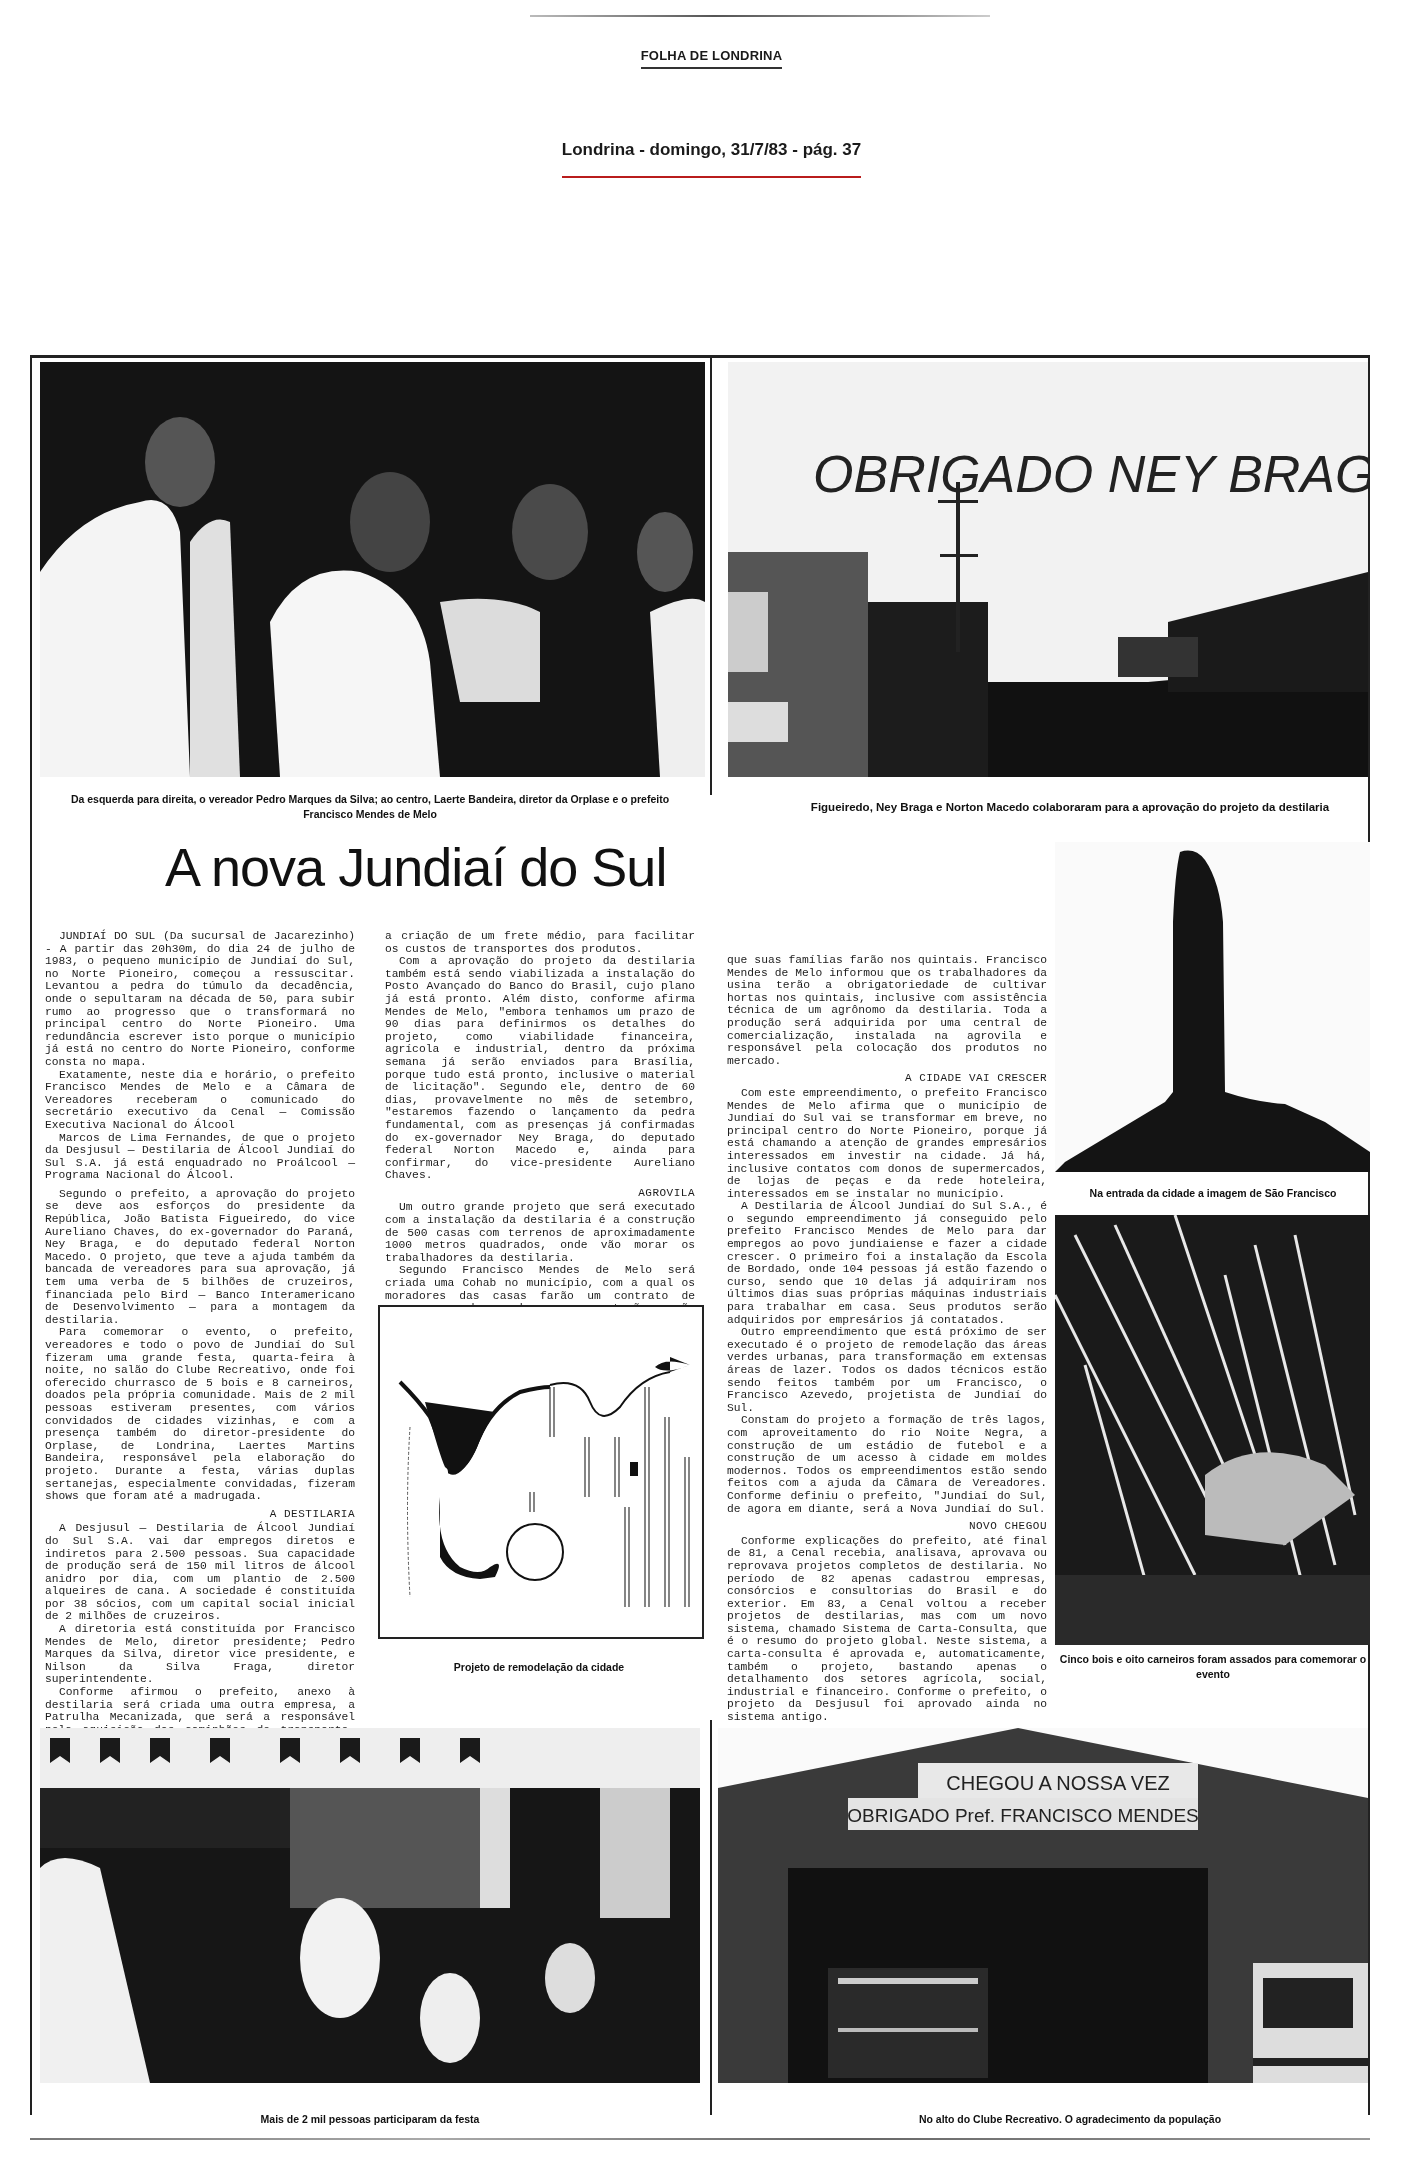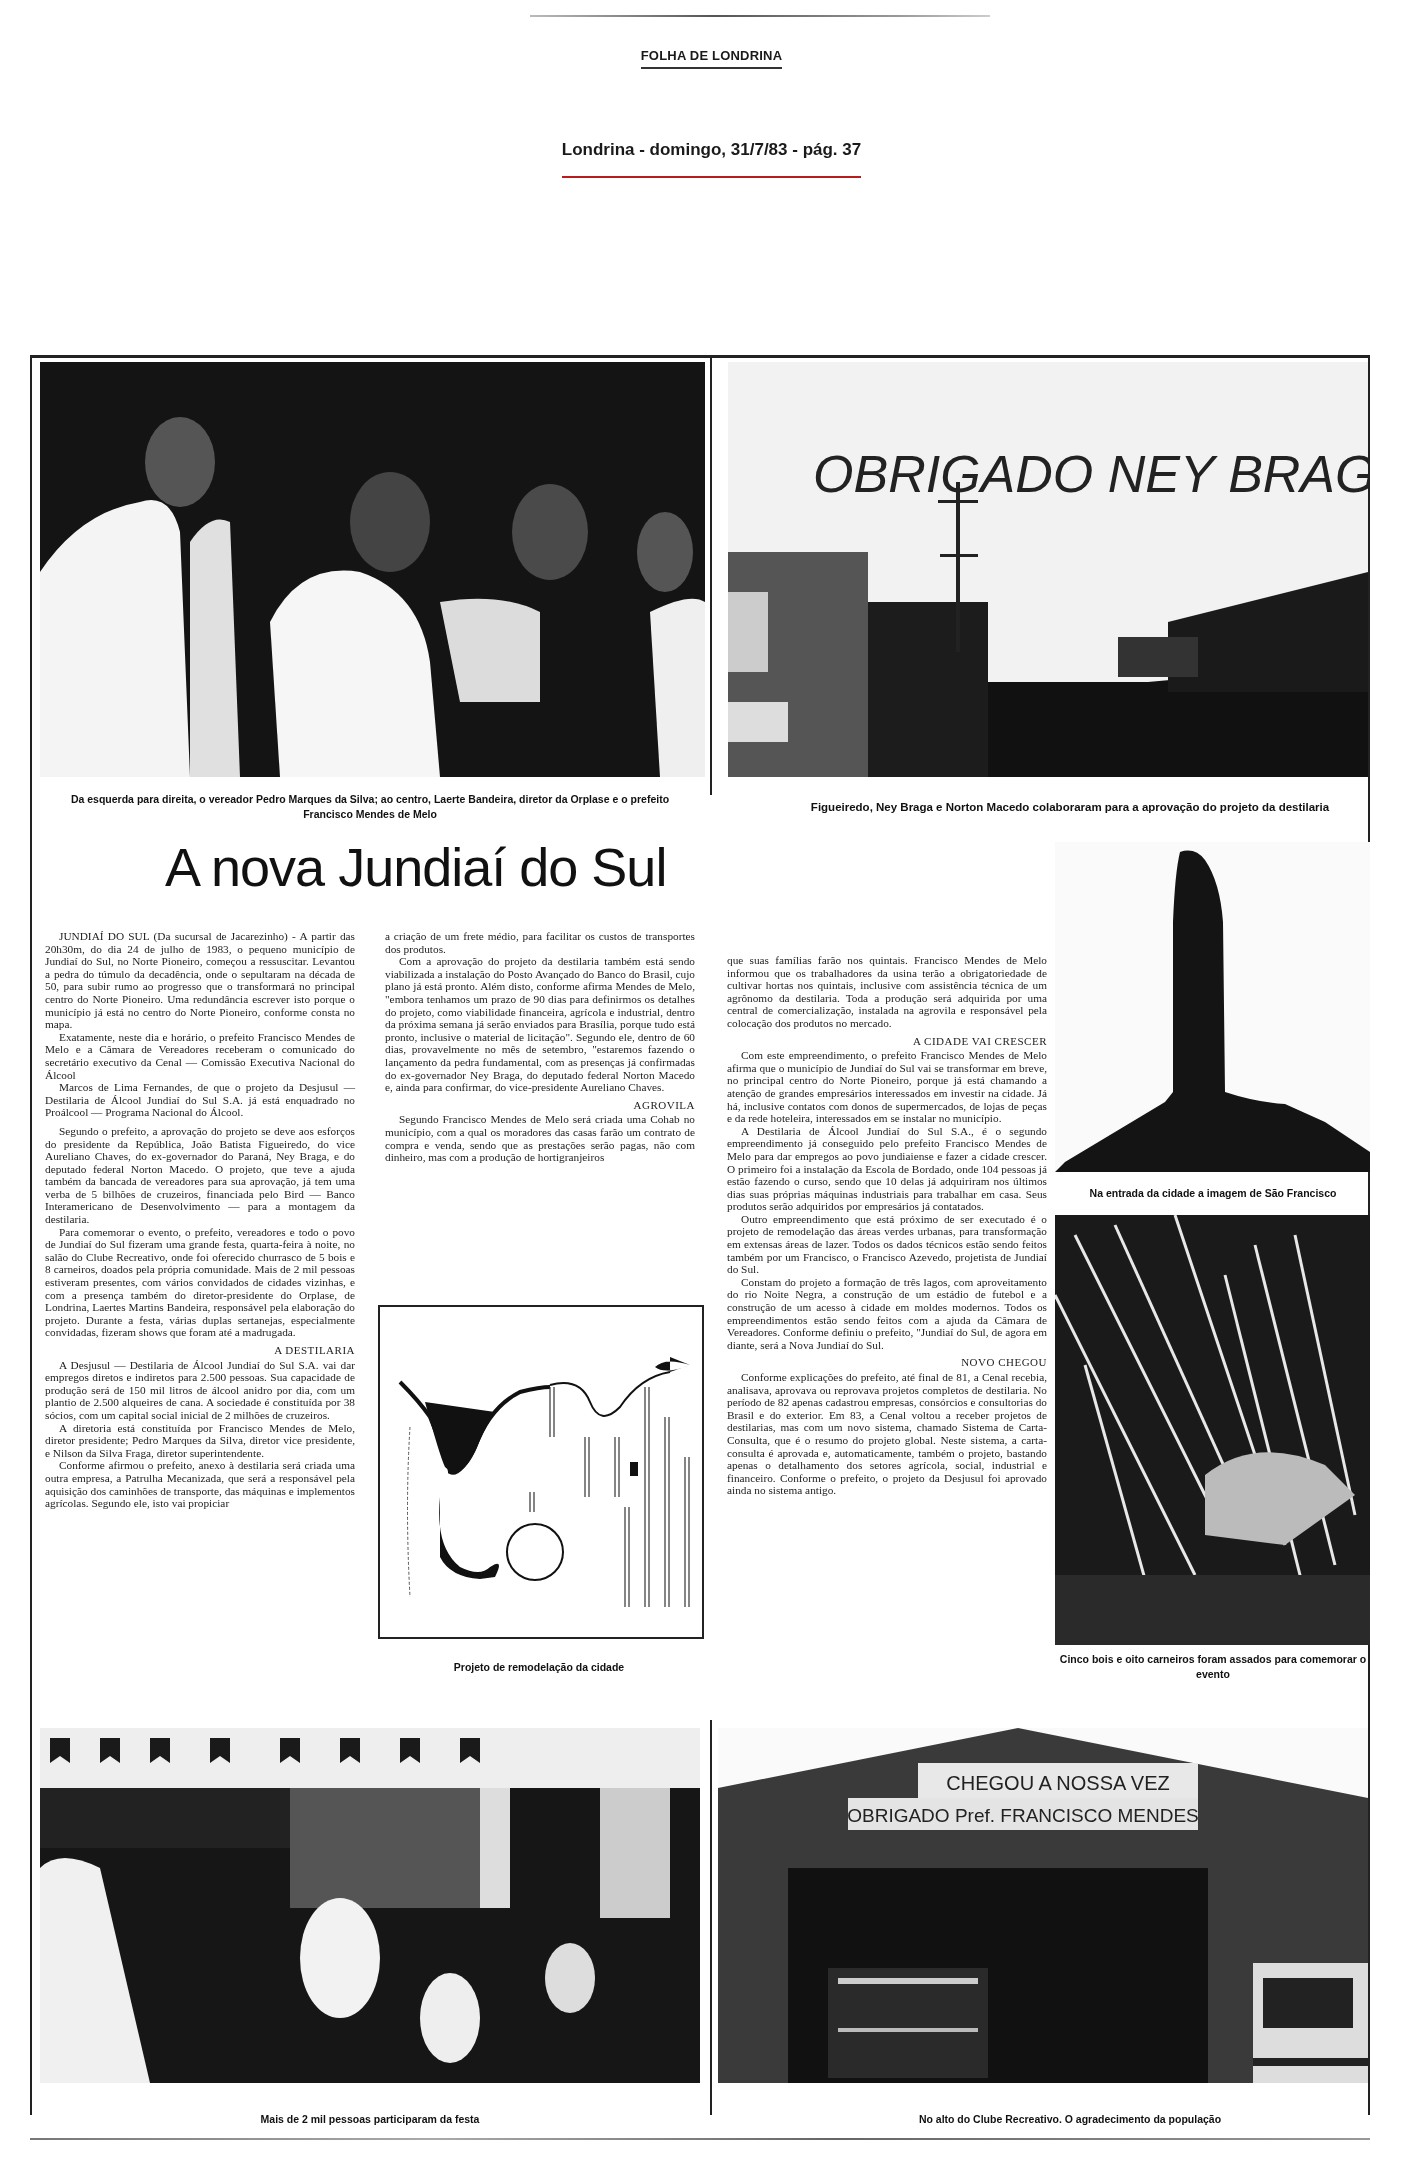--- a/index.html
+++ b/index.html
@@ -8,21 +8,21 @@
   .masthead{left:0;width:1423px;text-align:center;font-family:"Liberation Sans",sans-serif;font-weight:bold;}
   .topline{left:530px;top:15px;width:460px;height:2px;background:linear-gradient(90deg,#bbb,#555 40%,#999 80%,#ccc);}
   .paper-name{top:48px;font-size:13px;letter-spacing:0.2px;}
   .paper-name span{display:inline-block;border-bottom:2px solid #333;padding-bottom:4px;}
   .dateline{top:140px;font-size:17px;font-weight:bold;}
   .dateline span{display:inline-block;border-bottom:2px solid #b91c1c;padding-bottom:16px;}
   .frame-line{background:#222;}
   .photo{background:#151515;overflow:hidden;}
   .caption{font-family:"Liberation Sans",sans-serif;font-weight:bold;font-size:10.5px;text-align:center;line-height:15px;color:#111;}
   .headline{font-family:"Liberation Sans",sans-serif;font-size:54px;font-weight:normal;letter-spacing:-1px;color:#111;line-height:1;}
-  .col{font-family:Liberation Serif, serif;font-size:11.3px;line-height:12.6px;text-align:justify;color:#1c1c1c;}
+  .col{font-family:Liberation Mono, monospace;font-size:11.3px;line-height:12.6px;text-align:justify;color:#1c1c1c;}
   .col p{margin:0;text-indent:14px;}
   .col h3{margin:5px 0 2px;font-size:11px;font-weight:normal;text-align:right;letter-spacing:0.5px;}
   .map{border:2px solid #222;background:#fff;}
 </style>
 </head>
 <body>
 
 <div class="abs topline"></div>
 <div class="abs masthead paper-name"><span>FOLHA DE LONDRINA</span></div>
 <div class="abs masthead dateline"><span>Londrina - domingo, 31/7/83 - pág. 37</span></div>
@@ -104,20 +104,21 @@
   <h3>A DESTILARIA</h3>
   <p>A Desjusul — Destilaria de Álcool Jundiaí do Sul S.A. vai dar empregos diretos e indiretos para 2.500 pessoas. Sua capacidade de produção será de 150 mil litros de álcool anidro por dia, com um plantio de 2.500 alqueires de cana. A sociedade é constituída por 38 sócios, com um capital social inicial de 2 milhões de cruzeiros.</p>
   <p>A diretoria está constituída por Francisco Mendes de Melo, diretor presidente; Pedro Marques da Silva, diretor vice presidente, e Nilson da Silva Fraga, diretor superintendente.</p>
   <p>Conforme afirmou o prefeito, anexo à destilaria será criada uma outra empresa, a Patrulha Mecanizada, que será a responsável pela aquisição dos caminhões de transporte, das máquinas e implementos agrícolas. Segundo ele, isto vai propiciar</p>
 </div>
 
 <div class="abs col" style="left:385px;top:930px;width:310px;">
   <p style="text-indent:0">a criação de um frete médio, para facilitar os custos de transportes dos produtos.</p>
   <p>Com a aprovação do projeto da destilaria também está sendo viabilizada a instalação do Posto Avançado do Banco do Brasil, cujo plano já está pronto. Além disto, conforme afirma Mendes de Melo, "embora tenhamos um prazo de 90 dias para definirmos os detalhes do projeto, como viabilidade financeira, agrícola e industrial, dentro da próxima semana já serão enviados para Brasília, porque tudo está pronto, inclusive o material de licitação". Segundo ele, dentro de 60 dias, provavelmente no mês de setembro, "estaremos fazendo o lançamento da pedra fundamental, com as presenças já confirmadas do ex-governador Ney Braga, do deputado federal Norton Macedo e, ainda para confirmar, do vice-presidente Aureliano Chaves.</p>
   <h3>AGROVILA</h3>
+  <p>Um outro grande projeto que será executado com a instalação da destilaria é a construção de 500 casas com terrenos de aproximadamente 1000 metros quadrados, onde vão morar os trabalhadores da destilaria.</p>
   <p>Segundo Francisco Mendes de Melo será criada uma Cohab no município, com a qual os moradores das casas farão um contrato de compra e venda, sendo que as prestações serão pagas, não com dinheiro, mas com a produção de hortigranjeiros</p>
 </div>
 
 <div class="abs map" style="left:378px;top:1305px;width:322px;height:330px;">
   <svg width="322" height="330" viewBox="0 0 322 330">
     <path d="M20 75 Q40 95 50 110 Q70 160 70 165 Q80 170 95 140 Q110 100 140 85 Q160 80 170 80" stroke="#111" stroke-width="4" fill="none"></path>
     <path d="M45 95 Q60 150 65 160 Q80 175 95 145 Q105 120 115 105" fill="#111"></path>
     <path d="M170 78 Q200 70 210 95 Q220 120 240 100 Q260 70 290 65" stroke="#111" stroke-width="2" fill="none"></path>
     <path d="M290 65 L310 58 L290 50 Z M275 60 Q285 50 310 58 Q285 68 275 60Z" fill="#111"></path>
     <path d="M60 190 Q55 240 80 260 Q100 270 110 260 Q125 250 115 270 L100 272 Q70 270 60 250" fill="#111"></path>

